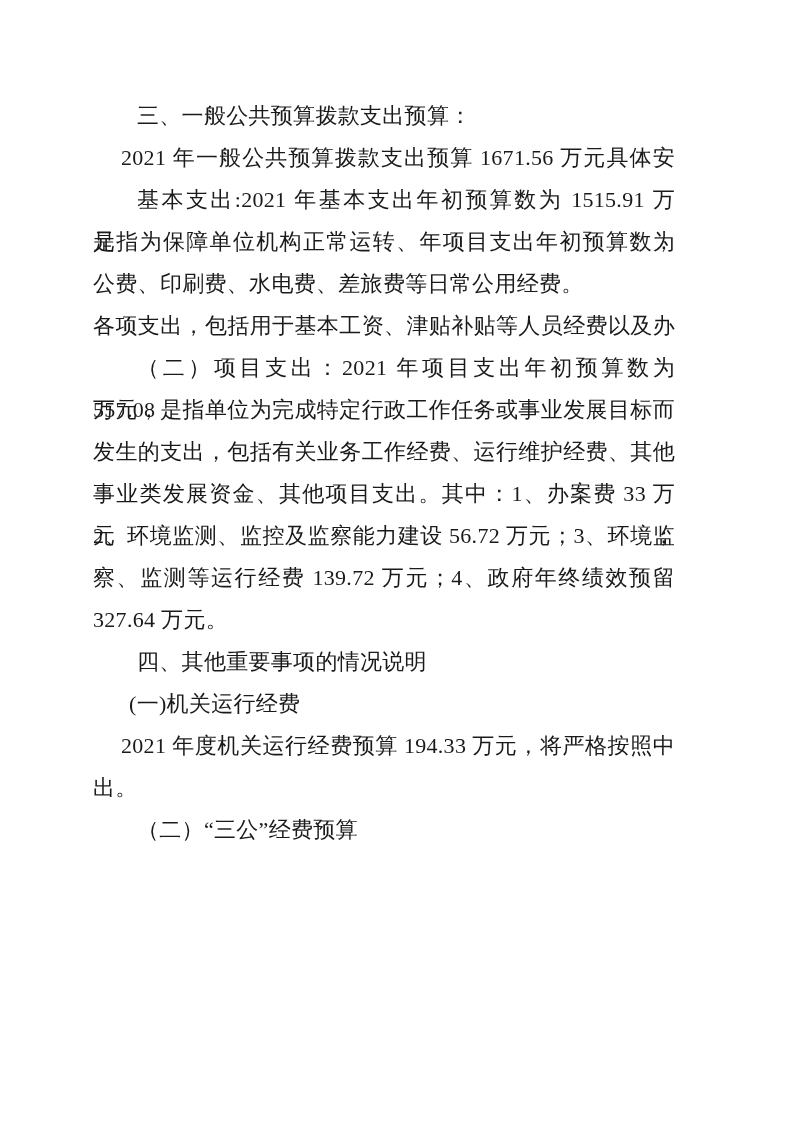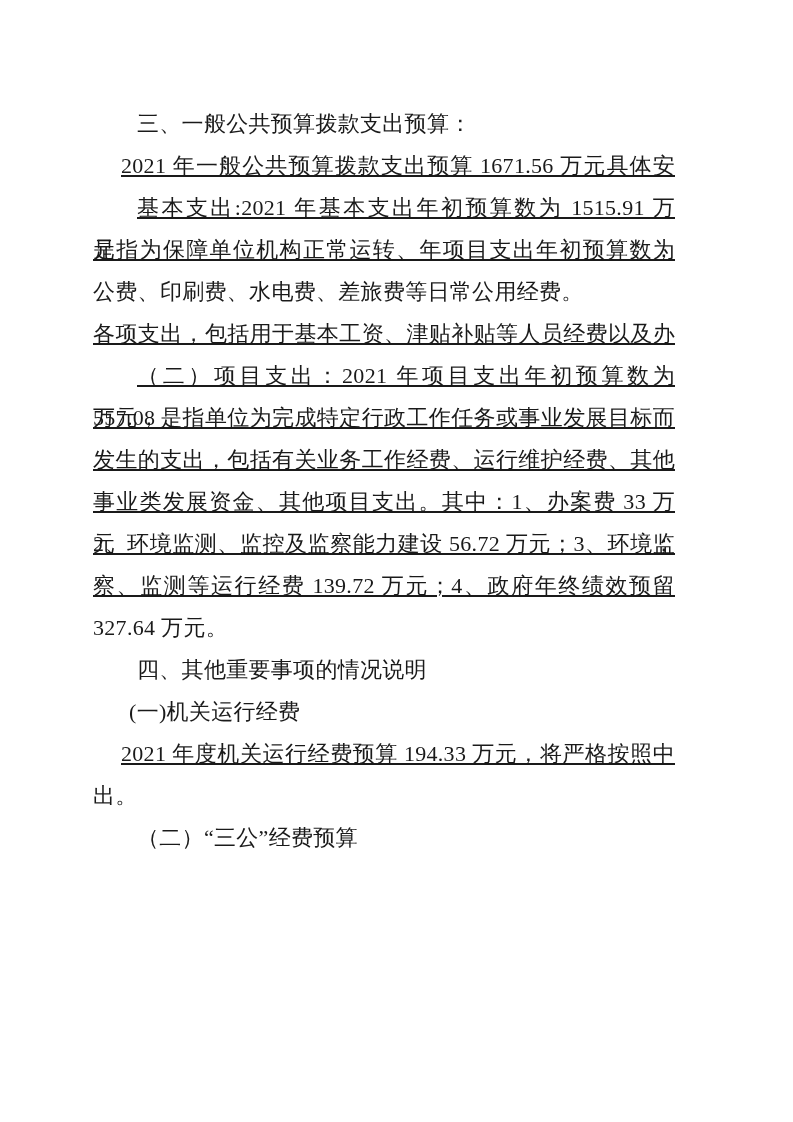--- a/index.html
+++ b/index.html
@@ -12,37 +12,36 @@
     width: 793px;
     height: 1122px;
     background: #ffffff;
     overflow: hidden;
     font-family: "Liberation Serif", "DejaVu Serif", serif;
     color: #1a1a1a;
   }
   .text-block {
     position: absolute;
     left: 93px;
-    top: 103px;
+    top: 95px;
     width: 582px;
     font-size: 22px;
     line-height: 42px;
     letter-spacing: 0.3px;
   }
   .ln {
     height: 42px;
     white-space: nowrap;
     text-align: left;
   }
   
   .j {
     white-space: normal;
     text-align: justify;
     text-align-last: justify;
-    text-decoration: underline;
     -moz-text-align-last: justify;
   }
   
   .ind2     { text-indent: 44px; }  
   .ind-num  { text-indent: 28px; }  
   .ind-par  { text-indent: 36px; }  
 </style>
 </head>
 <body>
 

